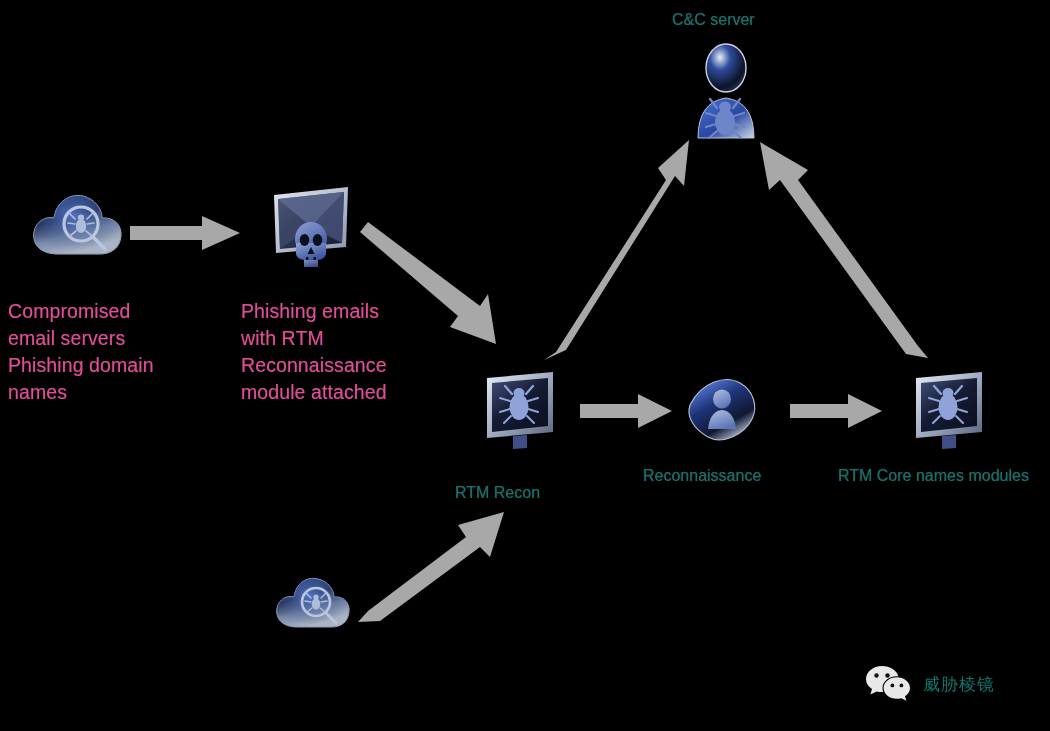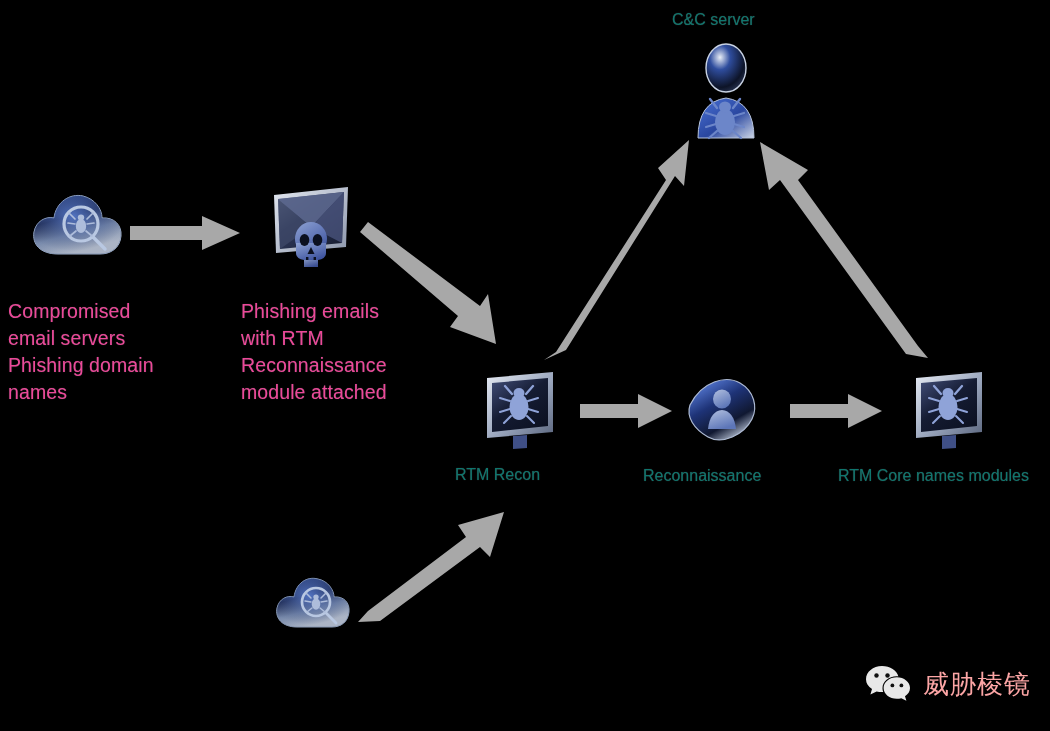--- a/index.html
+++ b/index.html
@@ -42,22 +42,22 @@
     overflow: visible;
     pointer-events: none;
   }
   .wm {
     position: absolute;
     display: flex;
     align-items: center;
     gap: 13px;
   }
   .wm-text {
-    color: #fca5a5;
-    font-size: 26px;
+    color: #0f766e;
+    font-size: 17px;
     font-family: "DejaVu Sans", sans-serif;
     letter-spacing: 1px;
   }
 </style>
 </head>
 <body>
 
 <div id="canvas">
 
   <svg class="arrow-svg" style="left:130px; top:212px;" width="120" height="44">
@@ -203,21 +203,21 @@
       <polygon points="9,13 65,8 65,56 9,62" fill="url(#monScreen)"></polygon>
       <polygon points="30,66 44,65 44,78 30,79" fill="#3f4f86"></polygon>
       <g fill="#8fa3d8">
         <ellipse cx="36" cy="37" rx="9.5" ry="13"></ellipse>
         <ellipse cx="36" cy="23" rx="5.5" ry="5"></ellipse>
         <path d="M29 24 L22 16 M43 24 L50 16" stroke="#8fa3d8" stroke-width="2.3" fill="none" stroke-linecap="round"></path>
         <path d="M27 31 L17 28 M45 31 L55 28 M27 39 L17 42 M45 39 L55 42 M28 46 L21 53 M44 46 L51 53" stroke="#8fa3d8" stroke-width="2.1" fill="none" stroke-linecap="round"></path>
       </g>
     </svg>
   </div>
-  <div class="label-center" style="left:455px; top:462px;">RTM Recon</div>
+  <div class="label-center" style="left:455px; top:480px;">RTM Recon</div>
 
   <div class="node" style="left:686px; top:375px;">
     <svg width="76" height="72">
       <defs>
         <linearGradient id="eyeG" x1="0.15" y1="0.05" x2="0.75" y2="1">
           <stop offset="0%" stop-color="#5b80dd"></stop>
           <stop offset="38%" stop-color="#1e3377"></stop>
           <stop offset="72%" stop-color="#101831"></stop>
           <stop offset="100%" stop-color="#c9d4e6"></stop>
         </linearGradient>

